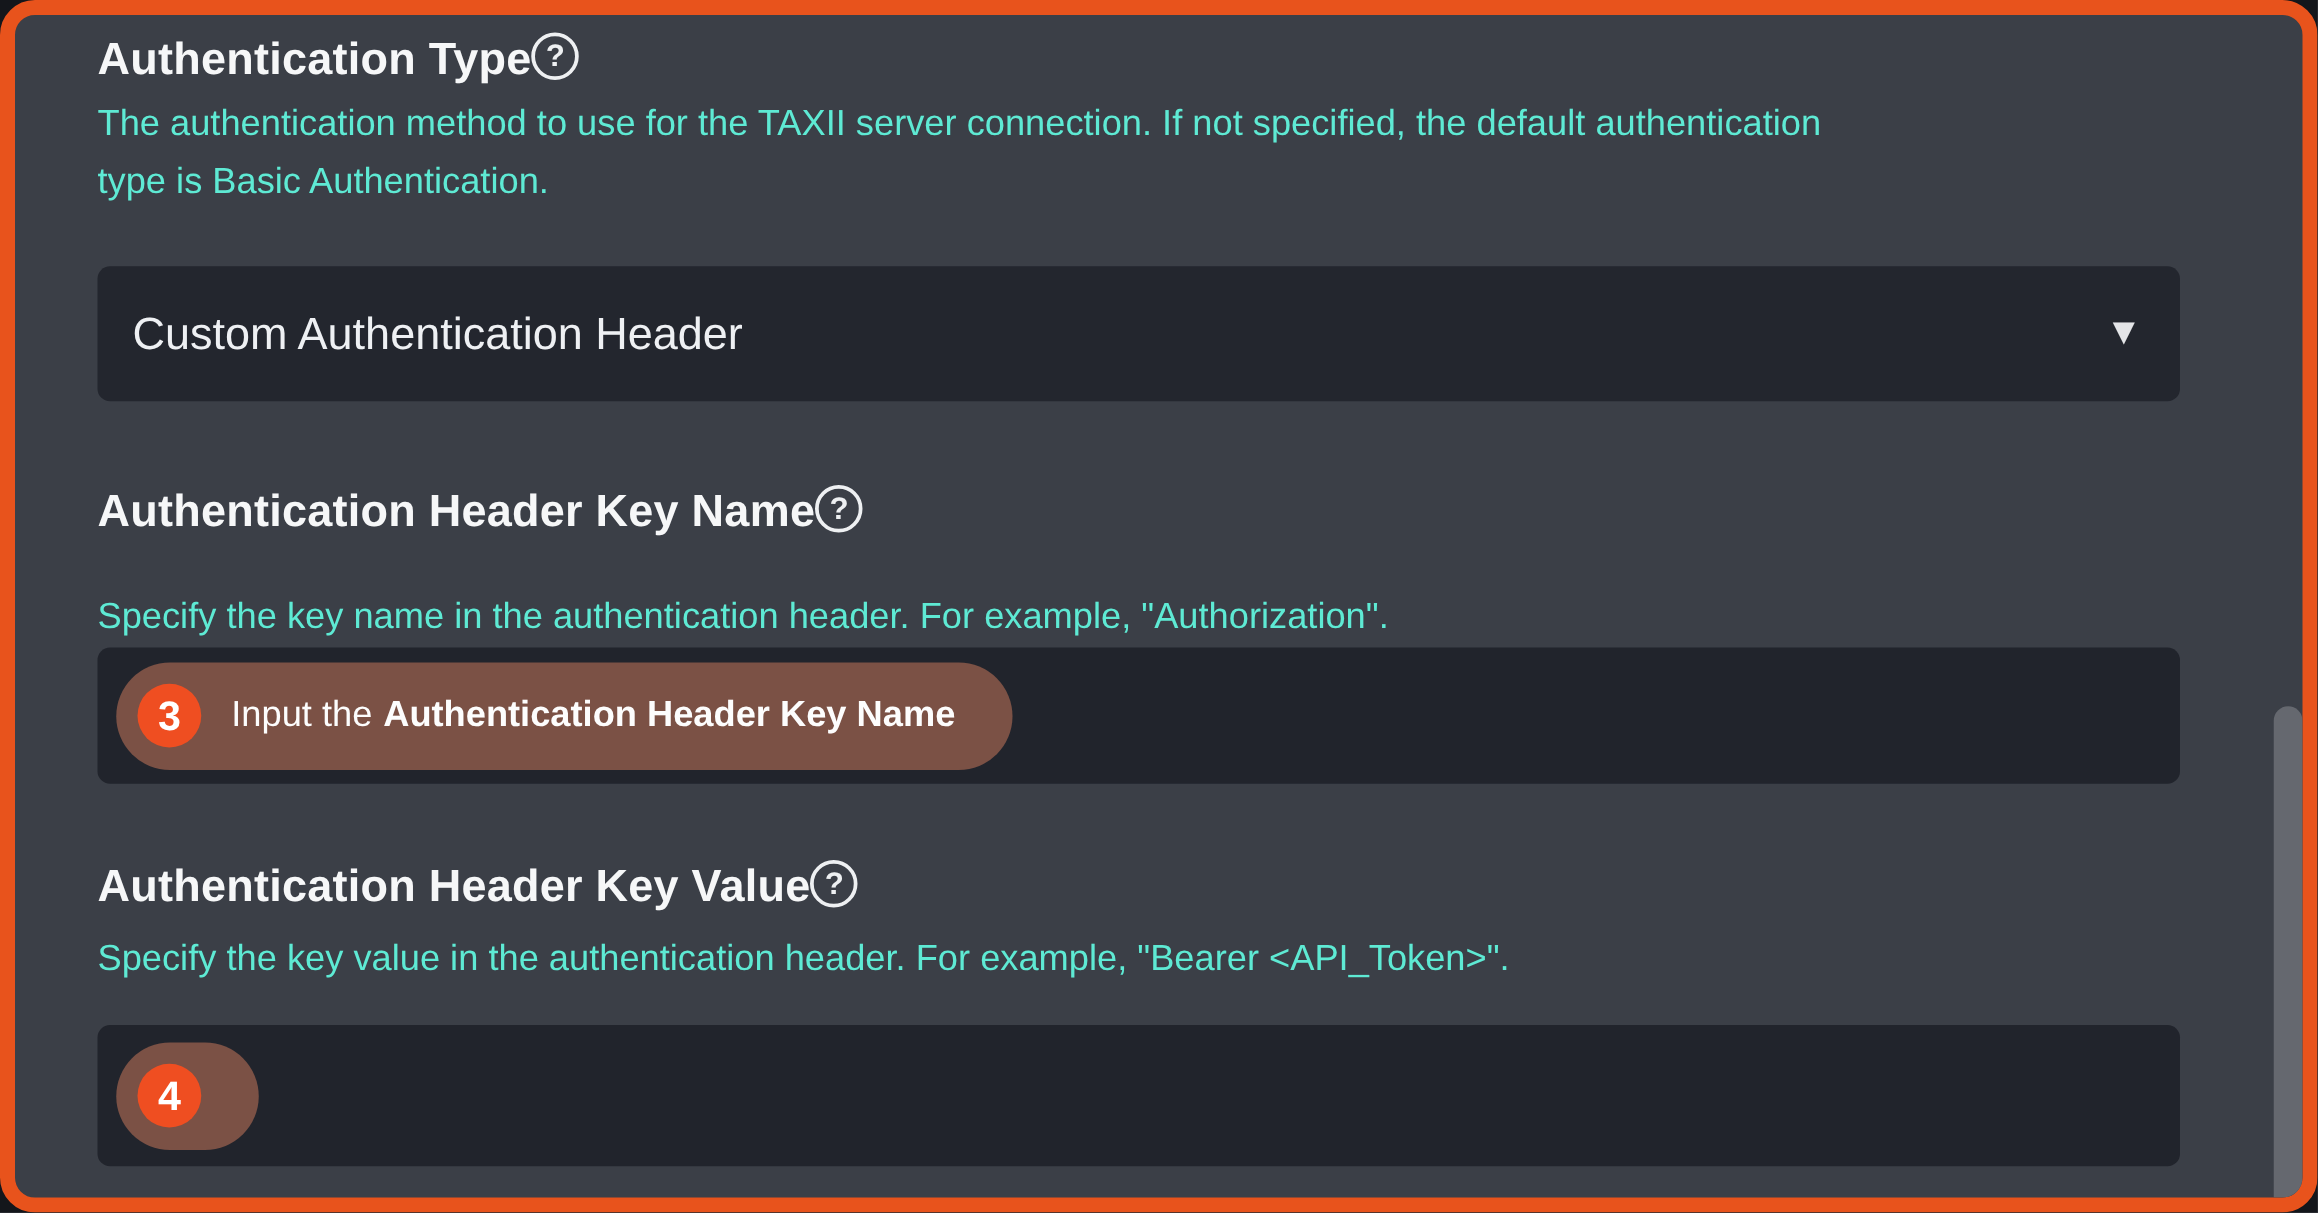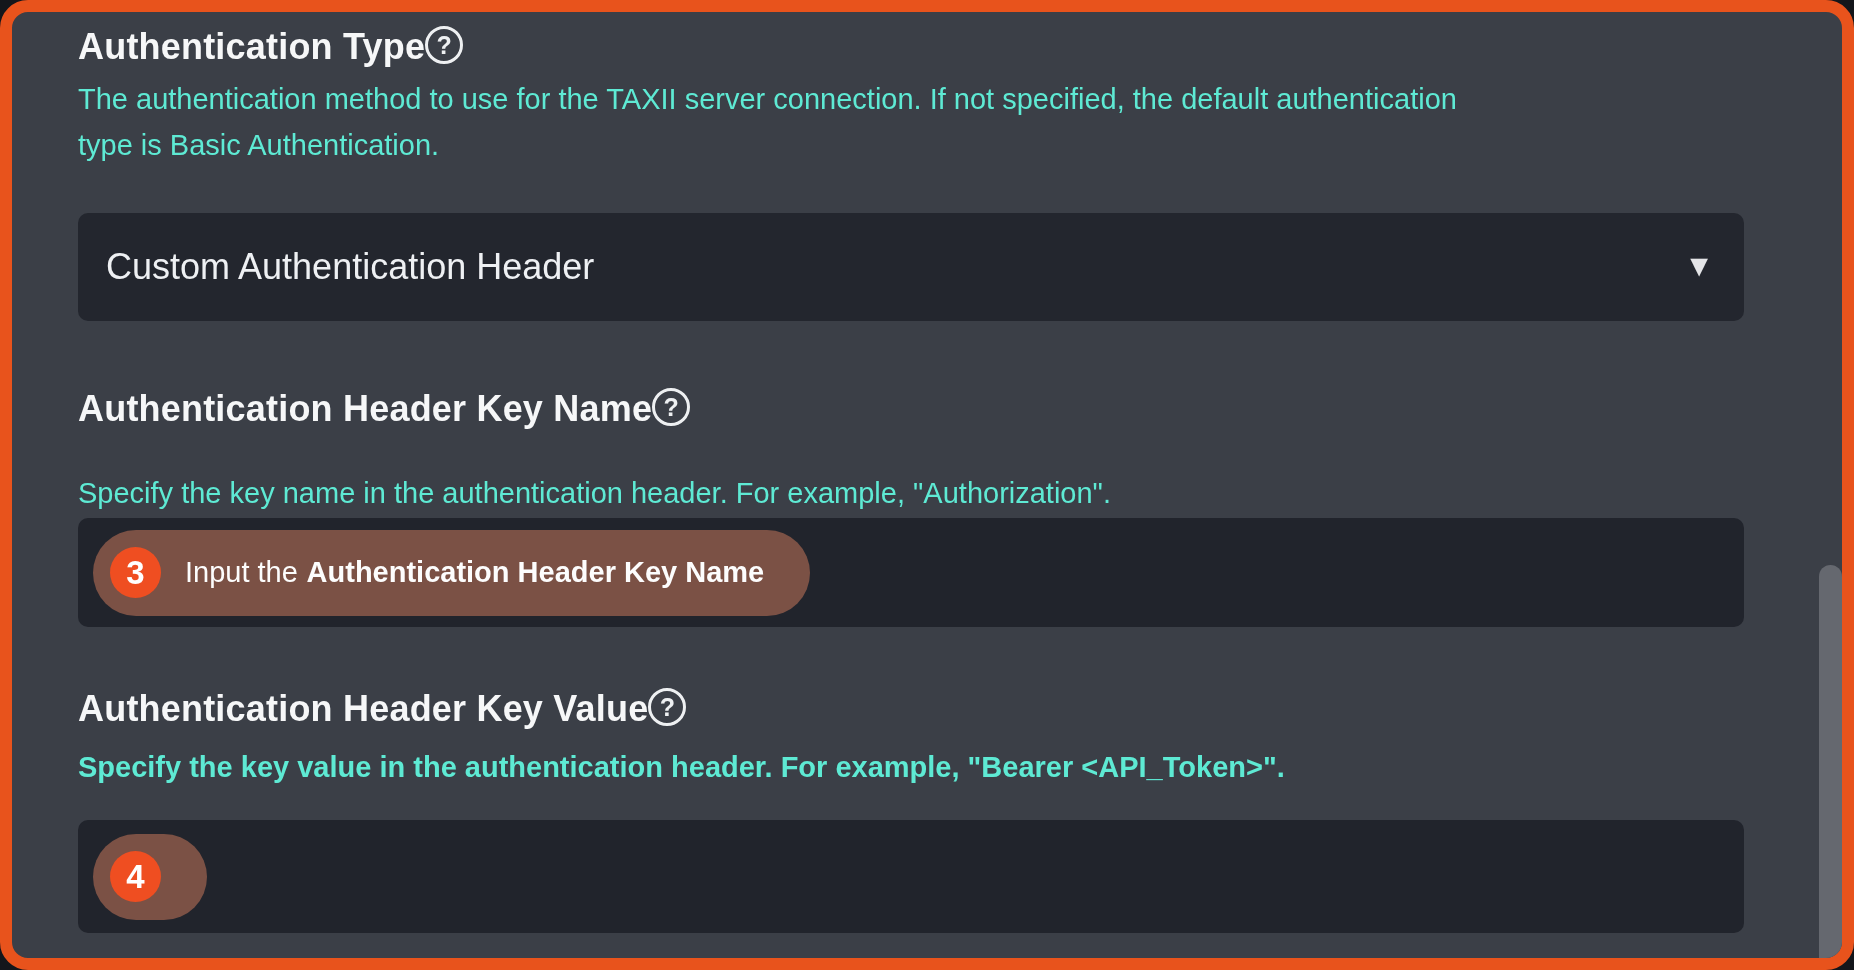--- a/index.html
+++ b/index.html
@@ -60,21 +60,21 @@
   .anno-text .pfx{margin-right:.3em;}
   .anno-text .tgt{font-weight:700;}
   
   .scrollbar-thumb{
     position:absolute;right:0;top:553px;width:23px;height:393px;
     background:#65686f;border-radius:12px 12px 0 0;cursor:grab;
   }
   
   #lbl-0{top:14px;} #desc-0{top:64px;} #ctl-0{top:201px;}
   #lbl-1{top:376px;} #desc-1{top:432px;margin-top:26px;} #ctl-1{top:506px;height:109px;}
-  #lbl-2{top:676px;} #desc-2{top:732px;font-weight:bold;} #ctl-2{top:808px;height:113px;}
+  #lbl-2{top:676px;} #desc-2{top:732px;} #ctl-2{top:808px;height:113px;}
 </style>
 </head>
 <body>
 
 <div class="frame">
 
   <div class="field-label-row" id="lbl-0">
     <span class="field-label">Authentication Type</span>
     <span class="help-icon">?</span>
   </div>

